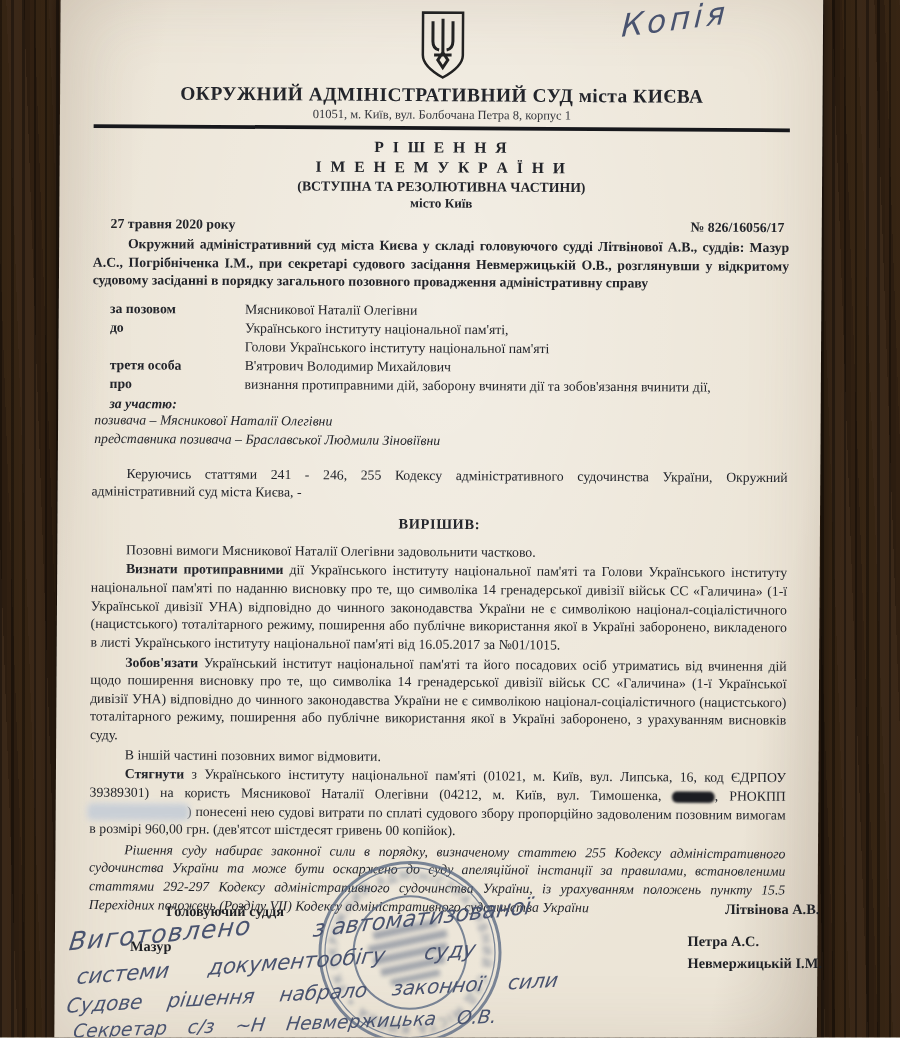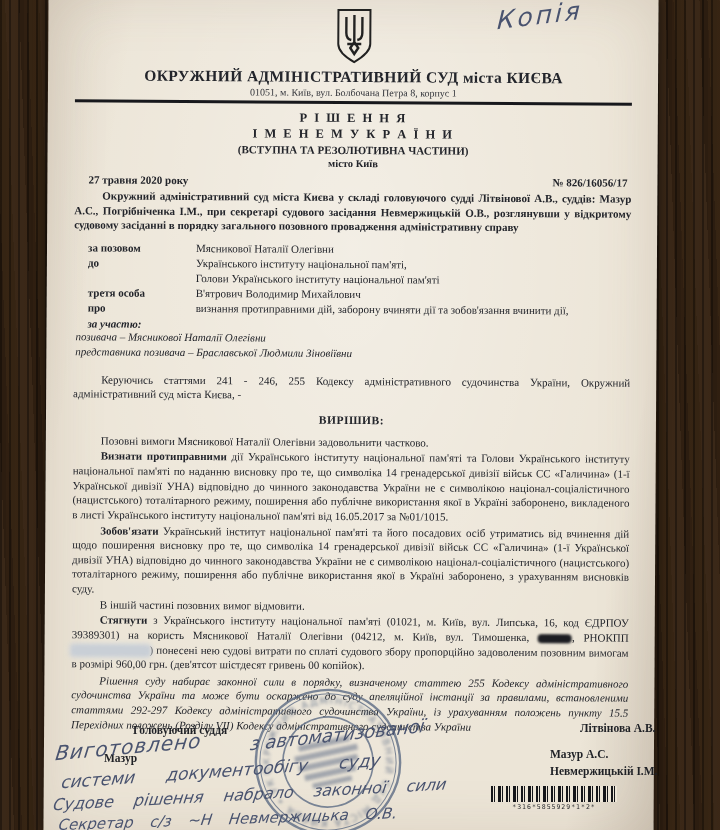--- a/index.html
+++ b/index.html
@@ -127,21 +127,21 @@
     <p class="indent dp"><span class="bold">Зобов'язати</span><span> Український інститут національної пам'яті та його посадових осіб утриматись від вчинення дій щодо поширення висновку про те, що символіка 14 гренадерської дивізії військ СС «Галичина» (1-ї Української дивізії УНА) відповідно до чинного законодавства України не є символікою націонал-соціалістичного (нацистського) тоталітарного режиму, поширення або публічне використання якої в Україні заборонено, з урахуванням висновків суду.</span></p>
     <p class="indent dp">В іншій частині позовних вимог відмовити.</p>
     <p class="indent dp"><span class="bold">Стягнути</span><span> з Українського інституту національної пам'яті (01021, м. Київ, вул. Липська, 16, код ЄДРПОУ 39389301) на користь Мясникової Наталії Олегівни (04212, м. Київ, вул. Тимошенка,</span> <span class="redact-black"></span><span>, РНОКПП</span> <span class="redact-blur"></span><span>) понесені нею судові витрати по сплаті судового збору пропорційно задоволеним позовним вимогам в розмірі 960,00 грн. (дев'ятсот шістдесят гривень 00 копійок).</span></p>
     <p class="indent ital">Рішення суду набирає законної сили в порядку, визначеному статтею 255 Кодексу адміністративного судочинства України та може бути оскаржено до суду апеляційної інстанції за правилами, встановленими статтями 292-297 Кодексу адміністративного судочинства України, із урахуванням положень пункту 15.5 Перехідних положень (Розділу VII) Кодексу адміністративного судочинства України</p>
 
   </div>
 
   <div class="abs sig" style="left:133px;top:724px;">Головуючий суддя</div>
   <div class="abs sig" style="left:556px;top:722px;margin-left:24px;">Літвінова А.В.</div>
   <div class="abs sig" style="left:104px;top:752px;">Мазур</div>
-  <div class="abs sig" style="left:550px;top:748px;">Мазур А.С.</div>
+  <div class="abs sig" style="left:550px;top:748px;">Петра А.С.</div>
   <div class="abs sig" style="left:550px;top:765px;">Невмержицькій І.М.</div>
 
   <svg class="abs stamp" viewBox="0 0 156 156">
     <defs>
       <path id="rim" d="M78,78 m-58,0 a58,58 0 1,1 116,0 a58,58 0 1,1 -116,0"></path>
       <filter id="blr">
           <feGaussianBlur stdDeviation="1.6"></feGaussianBlur>
         </filter>
     </defs>
     <circle cx="78" cy="78" r="72" fill="none" stroke="#5d6c85" stroke-width="2.4"></circle>
@@ -159,18 +159,14 @@
     </g>
   </svg>
 
   <div class="abs hand copy-note">Копія</div>
   <div class="abs hand hw1">Виготовлено</div>
   <div class="abs hand hw1b">з автоматизованої</div>
   <div class="abs hand hw2">системи документообігу суду</div>
   <div class="abs hand hw3">Судове рішення набрало законної сили</div>
   <div class="abs hand hw4">Секретар с/з  ~Н  Невмержицька О.В.</div>
 
-  <div class="abs barcode">
-    <div class="bars"></div>
-    <div class="bcnum">*316*5855929*1*2*</div>
-  </div>
 
 </div>
 
 </body></html>

